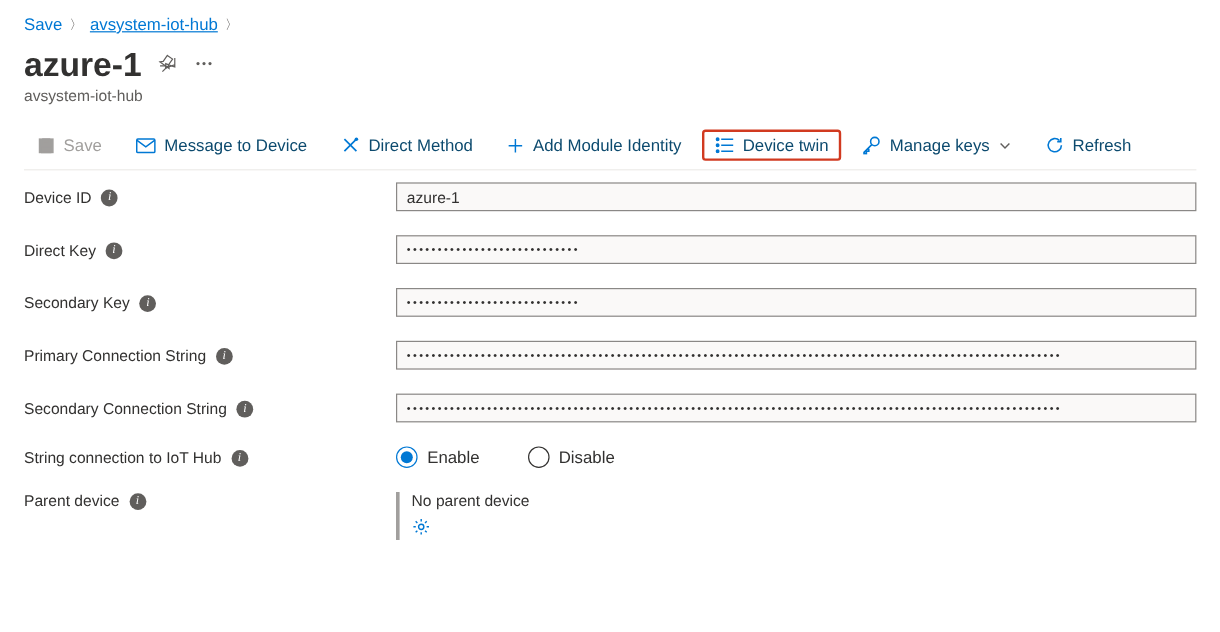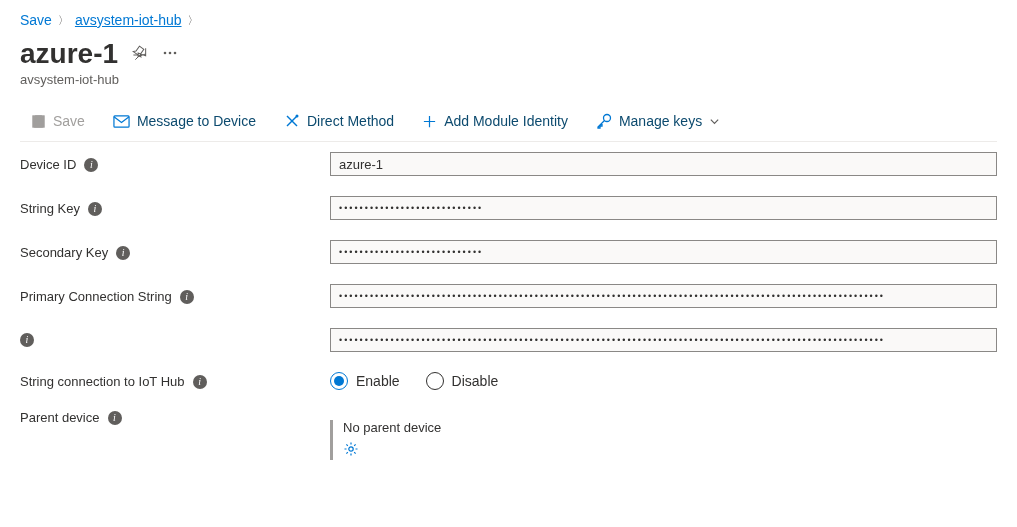--- a/index.html
+++ b/index.html
@@ -99,21 +99,21 @@
     font-family: inherit;
     color: #323130;
   }
   .text-input.masked {
     letter-spacing: 2px;
     font-size: 9px;
   }
   .radio-group {
     display: flex;
     align-items: center;
-    gap: 26px;
+    gap: 40px;
   }
   .radio-option {
     display: inline-flex;
     align-items: center;
     gap: 8px;
     font-size: 14px;
     cursor: pointer;
   }
   .radio-circle {
     width: 18px; height: 18px;
@@ -125,21 +125,20 @@
   .radio-circle.checked::after {
     content: "";
     width: 10px; height: 10px;
     background: #0078d4;
     border-radius: 50%;
   }
   .radio-circle.unchecked { border: 1px solid #323130; }
   .parent-box {
     border-left: 3px solid #a19f9d;
     padding-left: 10px;
-    margin-top: 10px;
   }
   .parent-text { font-size: 13px; color: #323130; }
   .gear-row { margin-top: 6px; }
 </style>
 </head>
 <body>
 
 <div class="breadcrumb">
   <a href="#">Save</a>
   <span class="chev">〉</span>
@@ -201,51 +200,73 @@
 
   <span class="tool-btn">
     <span class="icon icon-blue">
       <svg width="15" height="15" viewBox="0 0 16 16" stroke="#0078d4" stroke-width="1.3">
           <path d="M8 2v12M2 8h12"></path>
         </svg>
     </span>
     <span>Add Module Identity</span>
   </span>
 
+  <span class="tool-btn highlight">
+    <span class="icon icon-blue">
+      <svg width="16" height="14" viewBox="0 0 16 14" stroke="#0078d4" stroke-width="1.3" fill="#0078d4">
+          <circle cx="2" cy="2" r="1"></circle>
+          <line x1="5" y1="2" x2="15" y2="2"></line>
+          <circle cx="2" cy="7" r="1"></circle>
+          <line x1="5" y1="7" x2="15" y2="7"></line>
+          <circle cx="2" cy="12" r="1"></circle>
+          <line x1="5" y1="12" x2="15" y2="12"></line>
+        </svg>
+    </span>
+    <span>Device twin</span>
+  </span>
 
   <span class="tool-btn">
     <span class="icon icon-blue">
       <svg width="16" height="16" viewBox="0 0 16 16" fill="none" stroke="#0078d4" stroke-width="1.3">
           <circle cx="11" cy="5" r="3.5"></circle>
           <path d="M8.5 7.5 L2 14 L2 15 L4 15 L4 13 L6 13 L6 11"></path>
         </svg>
     </span>
     <span>Manage keys</span>
     <span class="icon">
       <svg width="11" height="11" viewBox="0 0 12 12" fill="none" stroke="#605e5c" stroke-width="1.3">
           <path d="M2 4l4 4 4-4"></path>
         </svg>
     </span>
   </span>
 
+  <span class="tool-btn">
+    <span class="icon icon-blue">
+      <svg width="16" height="16" viewBox="0 0 16 16" fill="none" stroke="#0078d4" stroke-width="1.3">
+          <path d="M13.5 8a5.5 5.5 0 1 1-1.6-3.9"></path>
+          <path d="M13 2v3h-3" fill="none"></path>
+        </svg>
+    </span>
+    <span>Refresh</span>
+  </span>
 </div>
 
 <div class="field-row">
   <div class="field-label">
     <span>Device ID</span>
     <span class="info-badge">i</span>
   </div>
   <div class="field-value">
     <input class="text-input" type="text" readonly="" value="azure-1" style="">
   </div>
 </div>
 
 <div class="field-row">
   <div class="field-label">
-    <span>String Key</span>
+    <span>Direct Key</span>
     <span class="info-badge">i</span>
   </div>
   <div class="field-value">
     <input class="text-input masked" type="text" readonly="" value="••••••••••••••••••••••••••••" style="">
   </div>
 </div>
 
 <div class="field-row">
   <div class="field-label">
     <span>Secondary Key</span>
@@ -261,20 +282,21 @@
     <span>Primary Connection String</span>
     <span class="info-badge">i</span>
   </div>
   <div class="field-value">
     <input class="text-input masked" type="text" readonly="" value="••••••••••••••••••••••••••••••••••••••••••••••••••••••••••••••••••••••••••••••••••••••••••••••••••••••••••" style="">
   </div>
 </div>
 
 <div class="field-row">
   <div class="field-label">
+    <span>Secondary Connection String</span>
     <span class="info-badge">i</span>
   </div>
   <div class="field-value">
     <input class="text-input masked" type="text" readonly="" value="••••••••••••••••••••••••••••••••••••••••••••••••••••••••••••••••••••••••••••••••••••••••••••••••••••••••••" style="">
   </div>
 </div>
 
 <div class="field-row">
   <div class="field-label">
     <span>String connection to IoT Hub</span>

